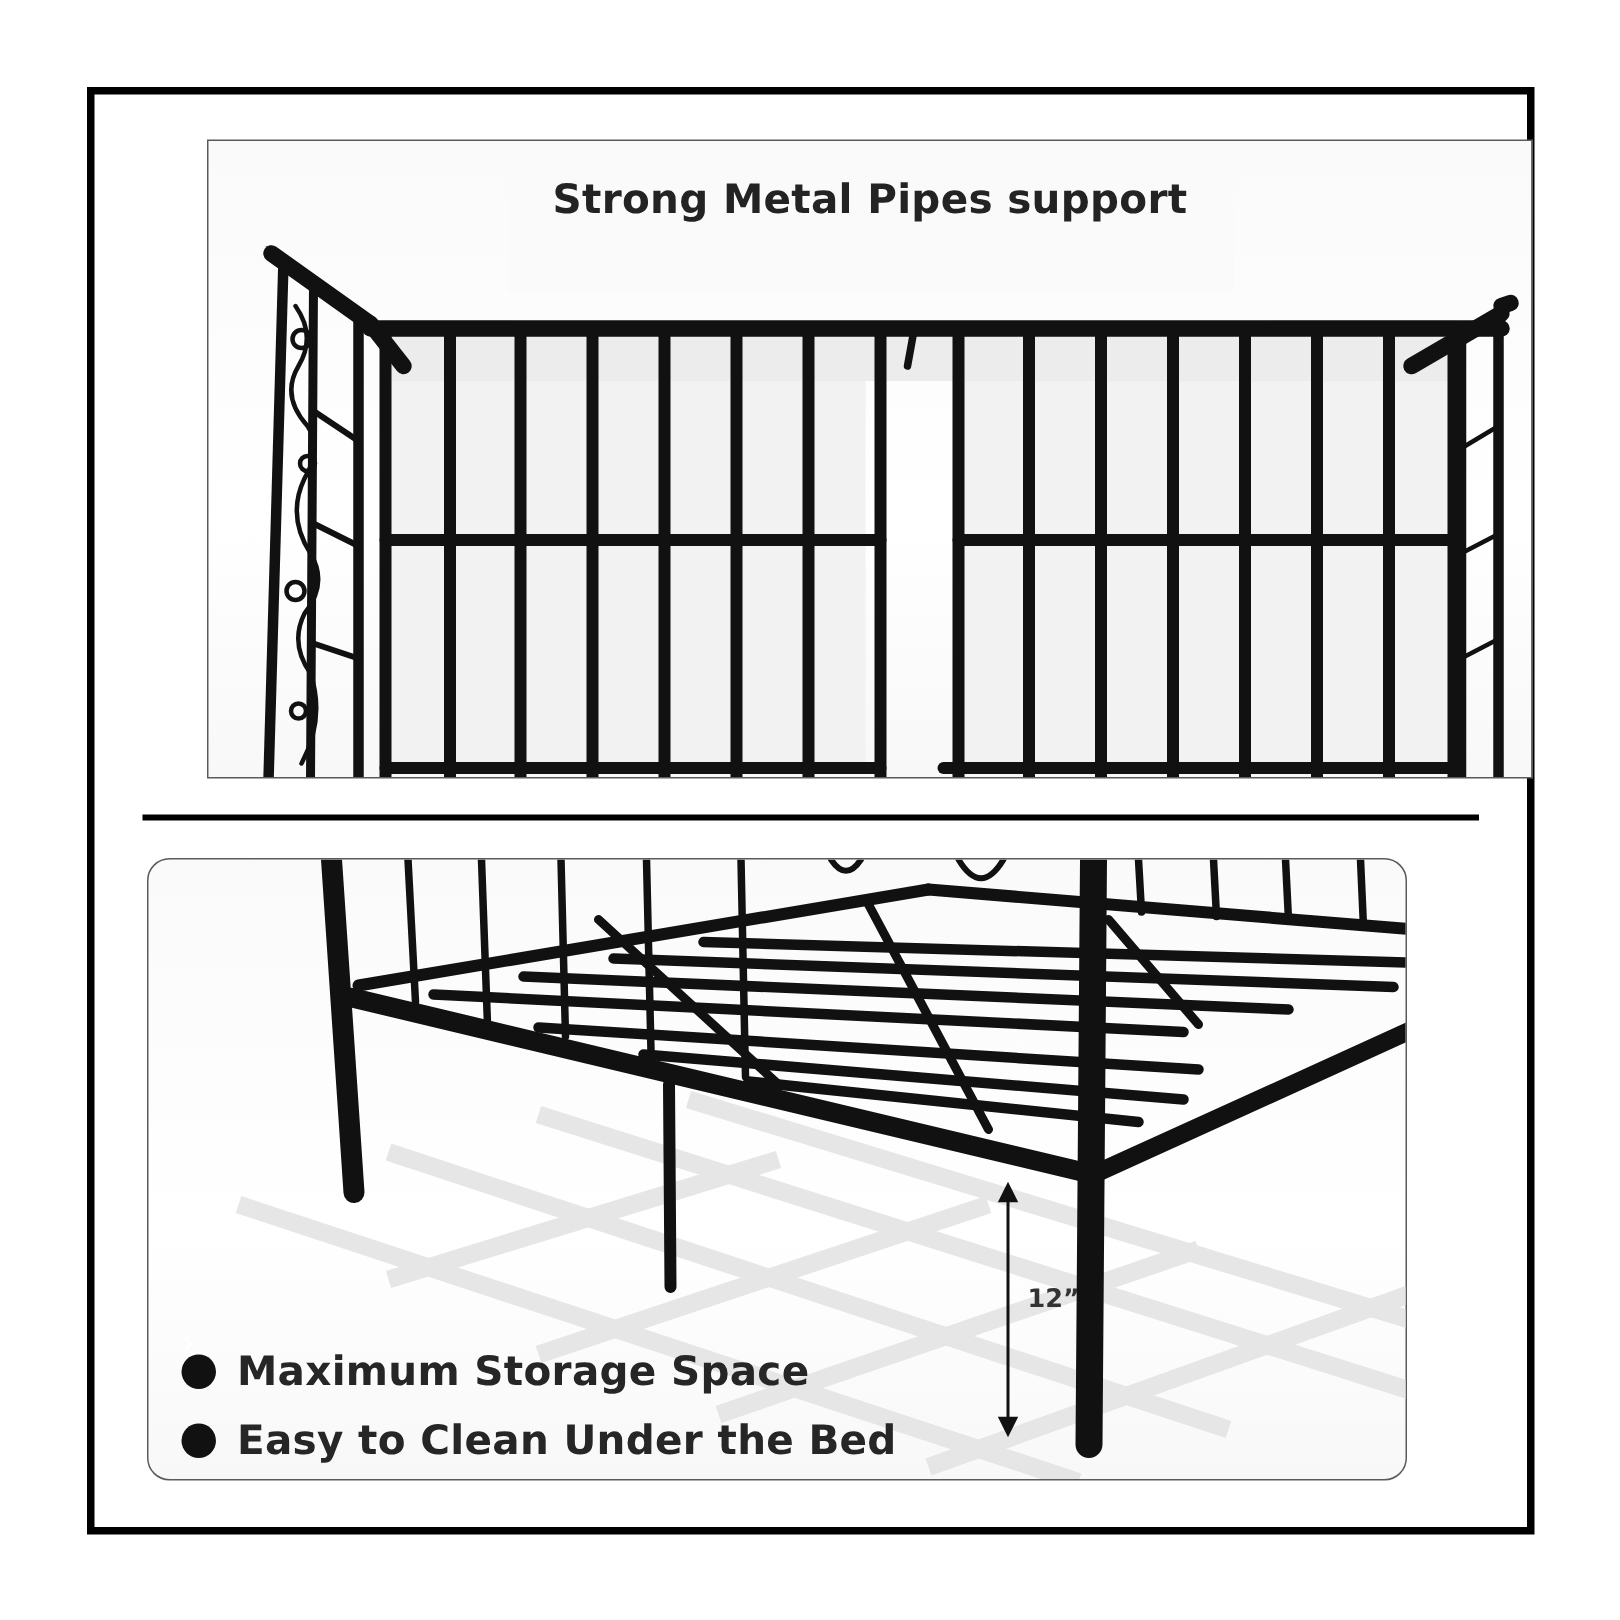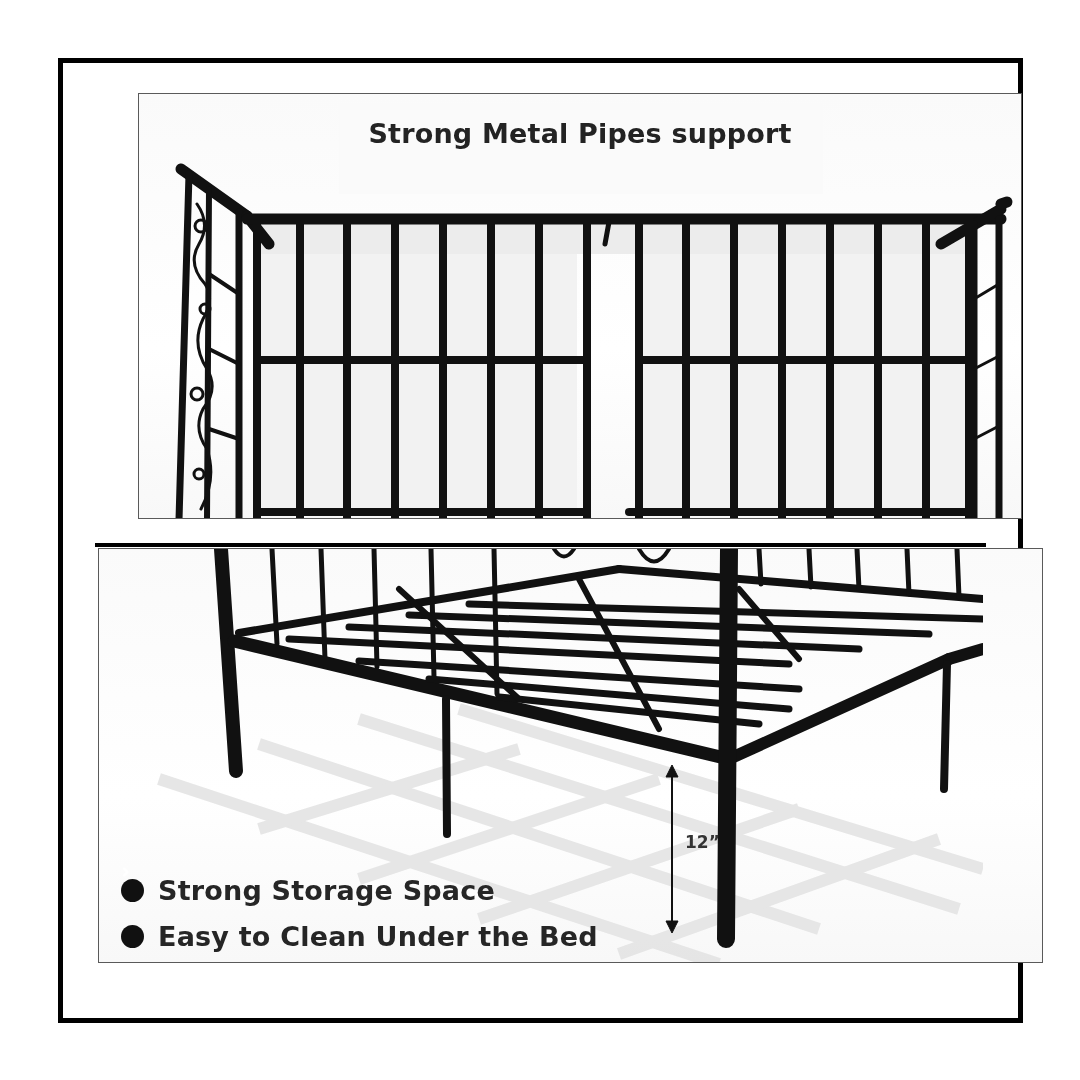--- a/index.html
+++ b/index.html
@@ -7,21 +7,21 @@
   body { position: relative; font-family: "DejaVu Sans", "Liberation Sans", sans-serif; }
   .outer-frame {
     position: absolute; left: 58px; top: 58px; width: 965px; height: 965px;
     border: 5px solid #000; background: #fff;
   }
   .panel {
     position: absolute; border: 1px solid #5a5a5a; overflow: hidden;
     background: linear-gradient(180deg, #fafafa 0%, #ffffff 60%, #f8f8f8 100%);
   }
   .panel-top { left: 98px; top: 93px; width: 884px; height: 426px; margin-left: 40px; }
-  .panel-bottom { left: 98px; top: 548px; width: 945px; height: 415px; }
+  .panel-bottom { left: 98px; top: 572px; width: 840px; height: 415px; border-radius: 15px; }
   .panel svg { position: absolute; left: 0; top: 0; }
   .divider {
     position: absolute; left: 95px; top: 543px; width: 891px; height: 4px; background: #000;
   }
   .headline {
     position: absolute; left: 0; top: 22px; width: 100%; text-align: center;
     color: #232323; font-weight: bold; font-size: 27px; line-height: 36px; letter-spacing: 0.2px;
   }
   .headline span { display: block; }
   .bullets { position: absolute; left: 22px; top: 318px; }
@@ -174,21 +174,21 @@
     </g>
   </svg>
   <div class="dimension-label">12”</div>
   <div class="bullets">
     <div class="bullet">
       <span class="bullet-icon">
         <svg width="10" height="10" viewBox="0 0 10 10">
             <path d="M3 1.5 L6.5 5 L3 8.5" stroke="#fff" stroke-width="2" fill="none" stroke-linecap="round" stroke-linejoin="round"></path>
           </svg>
       </span>
-      <span class="bullet-text">Strong Storage Space</span>
+      <span class="bullet-text">Maximum Storage Space</span>
     </div>
     <div class="bullet">
       <span class="bullet-icon">
         <svg width="10" height="10" viewBox="0 0 10 10">
             <path d="M3 1.5 L6.5 5 L3 8.5" stroke="#fff" stroke-width="2" fill="none" stroke-linecap="round" stroke-linejoin="round"></path>
           </svg>
       </span>
       <span class="bullet-text">Easy to Clean Under the Bed</span>
     </div>
   </div>

